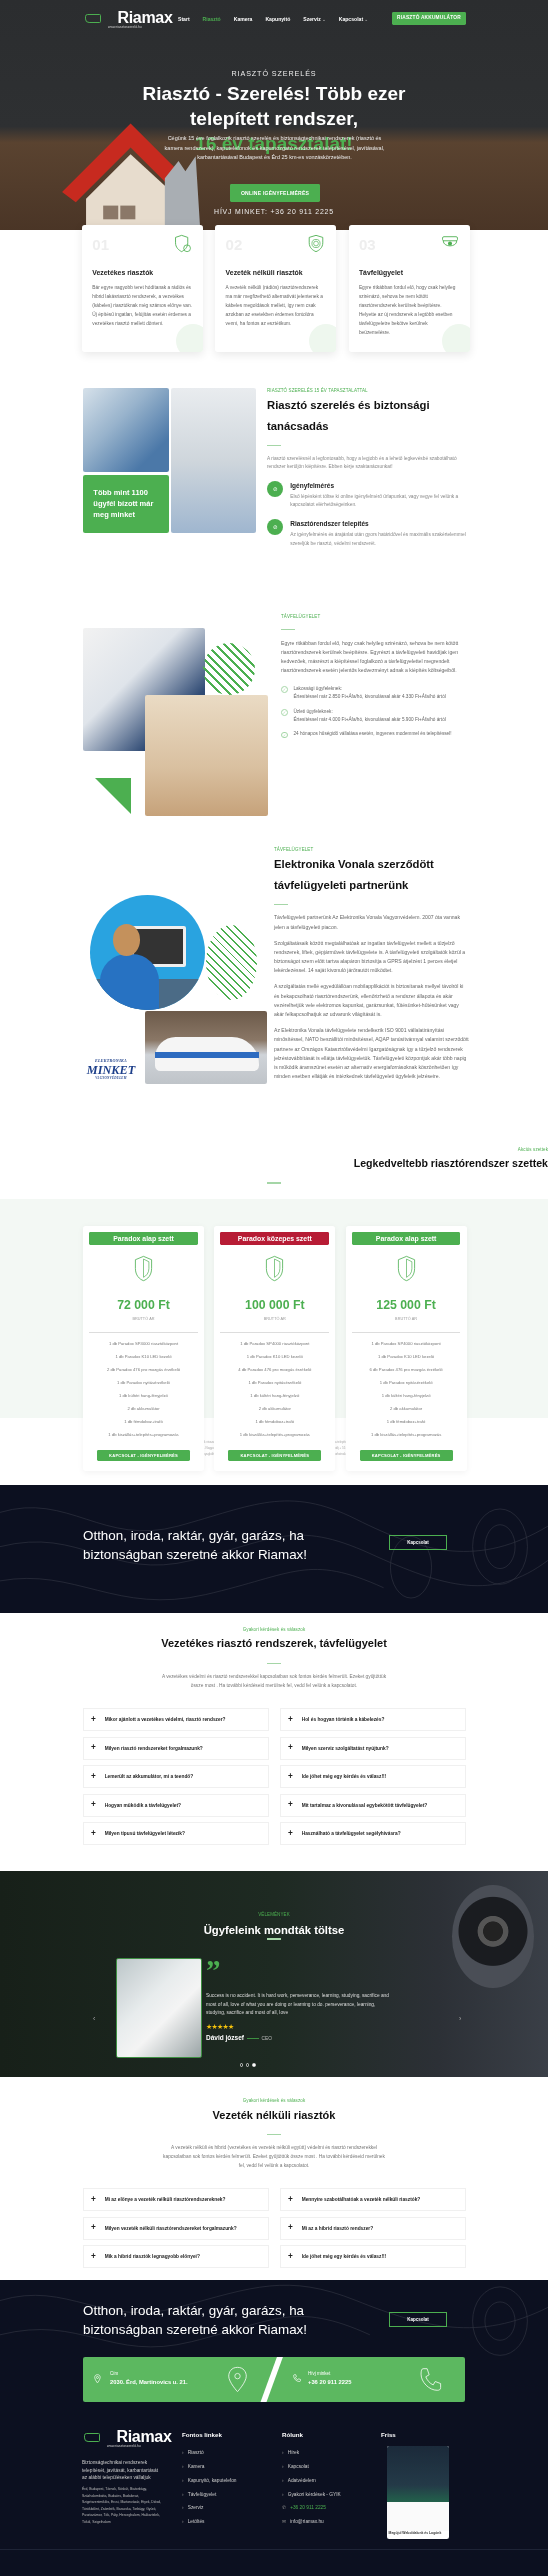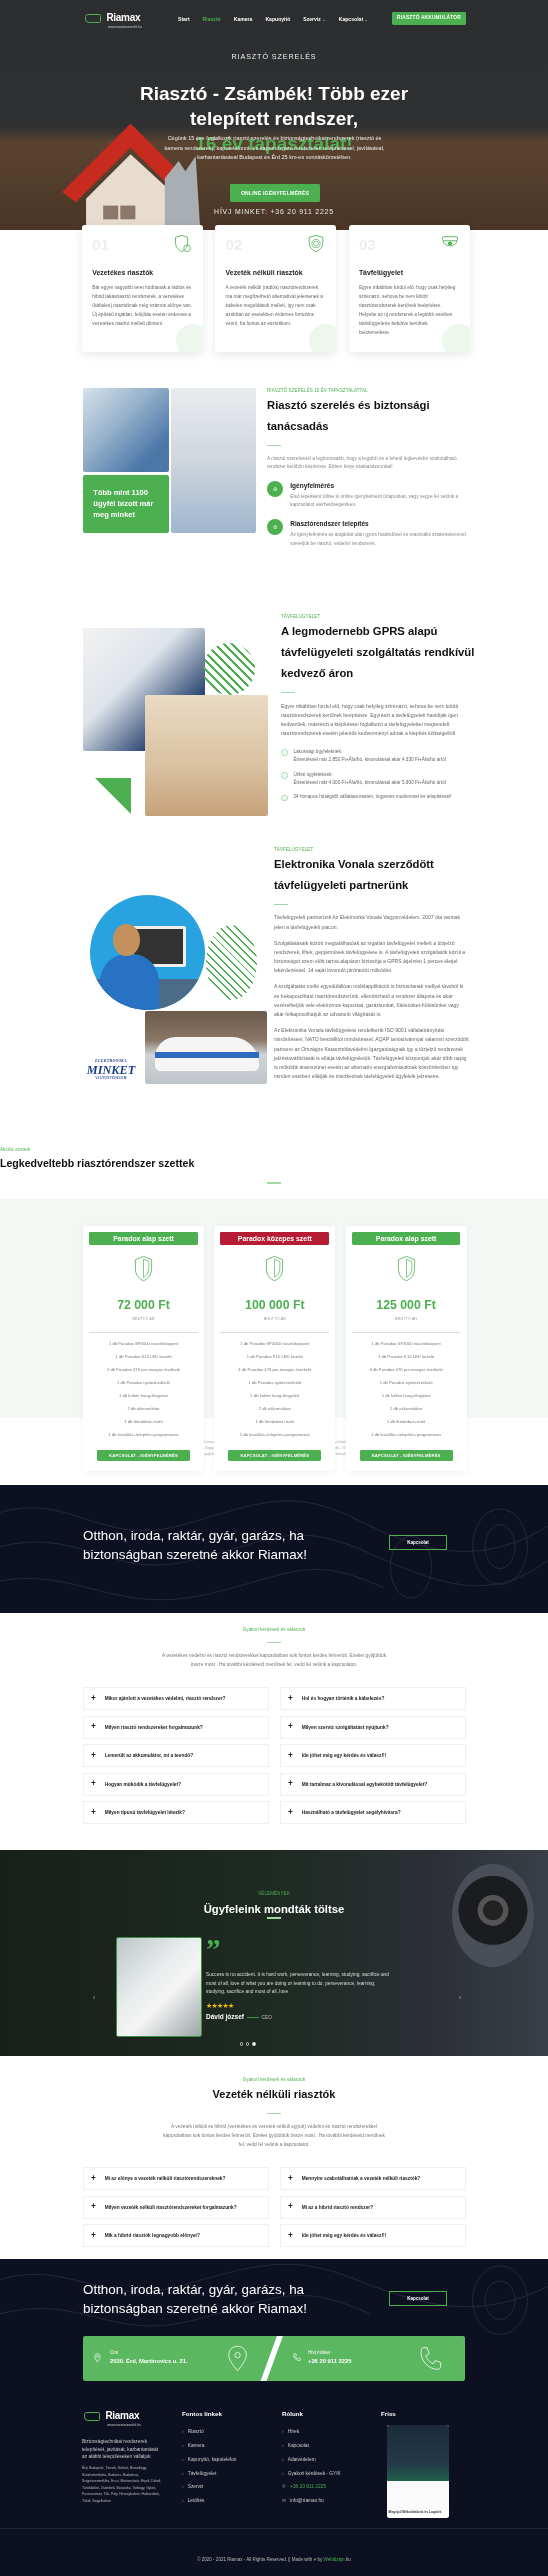--- a/index.html
+++ b/index.html
@@ -4,28 +4,28 @@
 <style>
 *{box-sizing:border-box;margin:0;padding:0}
 body{width:548px;font-family:"Liberation Sans",sans-serif;color:#555;background:#fff;font-size:6.2px;line-height:1.5}
 .btn-green{background:#4caf50;color:#fff;font-weight:bold;text-transform:uppercase;font-size:4.8px;letter-spacing:0.2px;text-align:center;border-radius:1.4px;display:inline-block}
 
 .hero{height:230px;position:relative;overflow:hidden;background:linear-gradient(180deg,#2b2d2f 0%,#2e3032 55%,#5a4330 62%,#4a3526 100%)}
 .hero .house{position:absolute;left:55px;top:96px;width:158px;height:137px}
 .nav{position:absolute;top:8.2px;left:0;width:548px;height:22px}
 .logo{position:absolute;left:85px;top:2.7px;display:flex;align-items:flex-start}
 .logo .mark{width:16.4px;height:9.6px;border:1.4px solid #4caf50;border-radius:2.7px 1.4px 1.4px 4.1px;margin-top:2.7px;position:relative}
-.logo .word{font-weight:bold;font-size:10px;color:#fff;margin-left:5px;line-height:13.7px;letter-spacing:-0.3px}
+.logo .word{font-weight:bold;font-size:16px;color:#fff;margin-left:16px;line-height:13.7px;letter-spacing:-0.3px}
 .logo .url{position:absolute;left:23px;top:13.7px;font-size:3.4px;color:#ccc;white-space:nowrap}
 .menu{position:absolute;left:178px;top:8.2px;display:flex;gap:13px}
 .menu span{color:#fff;font-size:5.1px;font-weight:bold}
 .menu span.active{color:#4caf50}
 .menu .caret{font-size:4.1px;color:#aaa;margin-left:1.4px}
 .nav .cta{position:absolute;left:392px;top:4.1px;width:74px;height:12.3px;line-height:12.3px}
-.hero .kicker{position:absolute;top:52px;width:548px;text-align:center;color:#eee;font-size:7.2px;letter-spacing:0.9px}
+.hero .kicker{position:absolute;top:69px;width:548px;text-align:center;color:#eee;font-size:7.2px;letter-spacing:0.9px}
 .hero h1{position:absolute;top:81px;width:548px;text-align:center;color:#fff;font-size:19px;line-height:25px;font-weight:bold}
 .hero h1 .g{color:#4caf50;display:block}
 .hero .desc{position:absolute;top:134px;left:158px;width:233px;text-align:center;color:#eee;font-size:5.5px;line-height:9.6px}
 .hero .cta2{position:absolute;left:230px;top:184px;width:90px;height:18px;line-height:18px;font-size:5.1px}
 .hero .call{position:absolute;top:207px;width:548px;text-align:center;color:#eee;font-size:6.9px;letter-spacing:0.8px}
 
 .features{position:relative;height:158px}
 .fcards{position:absolute;top:-5.5px;left:82px;display:flex;gap:12.3px}
 .fcard{width:121px;height:127px;background:#fff;border-radius:2.7px;box-shadow:0 2.7px 9.6px rgba(0,0,0,.09);padding:9.6px 10.3px;position:relative;overflow:hidden}
 .fcard .num{font-size:15px;font-weight:bold;color:#eee}
@@ -68,21 +68,21 @@
 .ev .car{position:absolute;left:145px;top:171px;width:122px;height:73px;border-radius:2.1px;background:linear-gradient(180deg,#6c5a4a,#8a7766 40%,#cfd3d8 60%,#bfc4c9)}
 .ev .car .body{position:absolute;left:9.6px;top:26px;width:104px;height:34px;background:#f5f5f5;border-radius:20.6px 27px 5.5px 5.5px}
 .ev .car .band{position:absolute;left:9.6px;top:41px;width:104px;height:5.5px;background:#2d6bc0}
 .ev .vonala{position:absolute;left:82px;top:218px;width:58px;color:#1d3f8a;font-family:"Liberation Serif",serif;font-style:italic;font-weight:bold;text-align:center}
 .ev .vonala .a{font-size:4.1px;letter-spacing:0.3px}
 .ev .vonala .b{font-size:12.3px;line-height:12.3px}
 .ev .vonala .c{font-size:3.1px;letter-spacing:0.3px}
 .ev .right{position:absolute;left:274px;top:6.9px;width:195px}
 .ev p{font-size:5.1px;line-height:9.2px;color:#666;margin-bottom:6.9px}
 
-.pricing-head{text-align:left;padding-top:5.5px;height:58px}
+.pricing-head{text-align:right;padding-top:5.5px;height:58px}
 .pricing-head .kick{text-transform:none;font-size:4.5px}
 .pricing-head .h2{font-size:10.6px}
 .pricing-head .line{margin:8.2px auto}
 .pricing{background:#f3f8f4;height:219px;position:relative}
 .pcards{position:absolute;top:27px;left:83px;display:flex;gap:10.3px}
 .pcard{width:121px;background:#fff;border-radius:2.7px;box-shadow:0 1.4px 6.9px rgba(0,0,0,.05);padding:5.5px 6.2px 9.6px;text-align:center}
 .pcard .tag{height:13.7px;line-height:13.7px;color:#fff;font-weight:bold;font-size:6.9px;border-radius:1.4px}
 .pcard .shield{width:19px;height:27px;margin:9.6px auto 6.9px}
 .pcard .price{color:#4caf50;font-weight:bold;font-size:12.3px;margin-top:5.5px}
 .pcard .brutto{font-size:3.8px;color:#999;margin-top:2.1px;margin-bottom:9.6px}
@@ -172,21 +172,21 @@
       <span class="active">Riasztó</span>
       <span>Kamera</span>
       <span>Kapunyitó</span>
       <span><span>Szerviz</span><span class="caret">⌄</span></span>
       <span><span>Kapcsolat</span><span class="caret">⌄</span></span>
     </div>
     <div class="btn-green cta">Riasztó akkumulátor</div>
   </div>
   <div class="kicker">RIASZTÓ SZERELÉS</div>
   <h1>
-    <span>Riasztó - Zsámbék! Több ezer</span><br>
+    <span>Riasztó - Szerelés! Több ezer</span><br>
     <span>telepített  rendszer,</span>
     <span class="g">16 év tapasztalat!</span>
   </h1>
   <div class="desc">Cégünk 15 éve foglalkozik riasztó szerelés és biztonságtechnikai rendszerek (riasztó és kamera rendszerek), kaputelefonok és kapumozgató rendszerek telepítésével, javításával, karbantartásával Budapest és Érd 25 km-es vonzáskörzetében.</div>
   <div class="btn-green cta2">Online igényfelmérés</div>
   <div class="call">HÍVJ MINKET: +36 20 911 2225</div>
 </section>
 
 <section class="features">
   <div class="fcards">
@@ -251,21 +251,20 @@
   </div>
 </section>
 
 <section class="gprs">
   <div class="img-worker"></div>
   <div class="stripes"></div>
   <div class="img-family"></div>
   <div class="tri"></div>
   <div class="right">
     <div class="kick">TÁVFELÜGYELET</div>
-    <div class="h2">A legmodernebb GPRS alapú távfelügyeleti szolgáltatás rendkívül kedvező áron</div>
     <div class="line"></div>
     <p>Egyre ritkábban fordul elő, hogy csak helyileg szirénázó, sehova be nem kötött riasztórendszerek kerülnek beépítésre. Egyrészt a távfelügyeleti havidíjak igen kedvezőek, másrészt a kiépítéssel foglalkozó a távfelügyelettel megrendelt riasztórendszerek esetén jelentős kedvezményt adnak a kiépítés költségeiből.</p>
     <div style="margin-top:9.6px">
       <div class="check">
           <span class="ck">✓</span>
           <div>
             <div>Lakossági ügyfeleknek:</div>
             <div>Értesítéssel már 2.850 Ft+Áfa/hó, kivonulással akár 4.330 Ft+Áfa/hó ártól</div>
           </div>
         </div>
@@ -405,20 +404,21 @@
         <ellipse cx="730" cy="90" rx="22" ry="32"></ellipse>
       <ellipse cx="600" cy="120" rx="30" ry="45"></ellipse>
     </g>
   </svg>
   <h2>Otthon, iroda, raktár, gyár, garázs, ha biztonságban szeretné akkor Riamax!</h2>
   <div class="btn">Kapcsolat</div>
 </section>
 
 <section class="faq">
   <div class="kick">Gyakori kérdések és válaszok</div>
+  <div class="h2">Vezetékes riasztó rendszerek, távfelügyelet</div>
   <div class="line"></div>
   <p class="intro">A vezetékes védelmi és riasztó rendszerekkel kapcsolatban sok fontos kérdés felmerült. Ezeket gyűjtöttük össze most . Ha további kérdéseid merülnek fel, vedd fel velünk a kapcsolatot.</p>
   <div class="faq-grid">
     <div class="faq-item">
         <span class="plus">+</span>
         <span>Mikor ajánlott a vezetékes védelmi, riasztó rendszer?</span>
       </div>
     <div class="faq-item">
         <span class="plus">+</span>
         <span>Hol és hogyan történik a kábelezés?</span>

